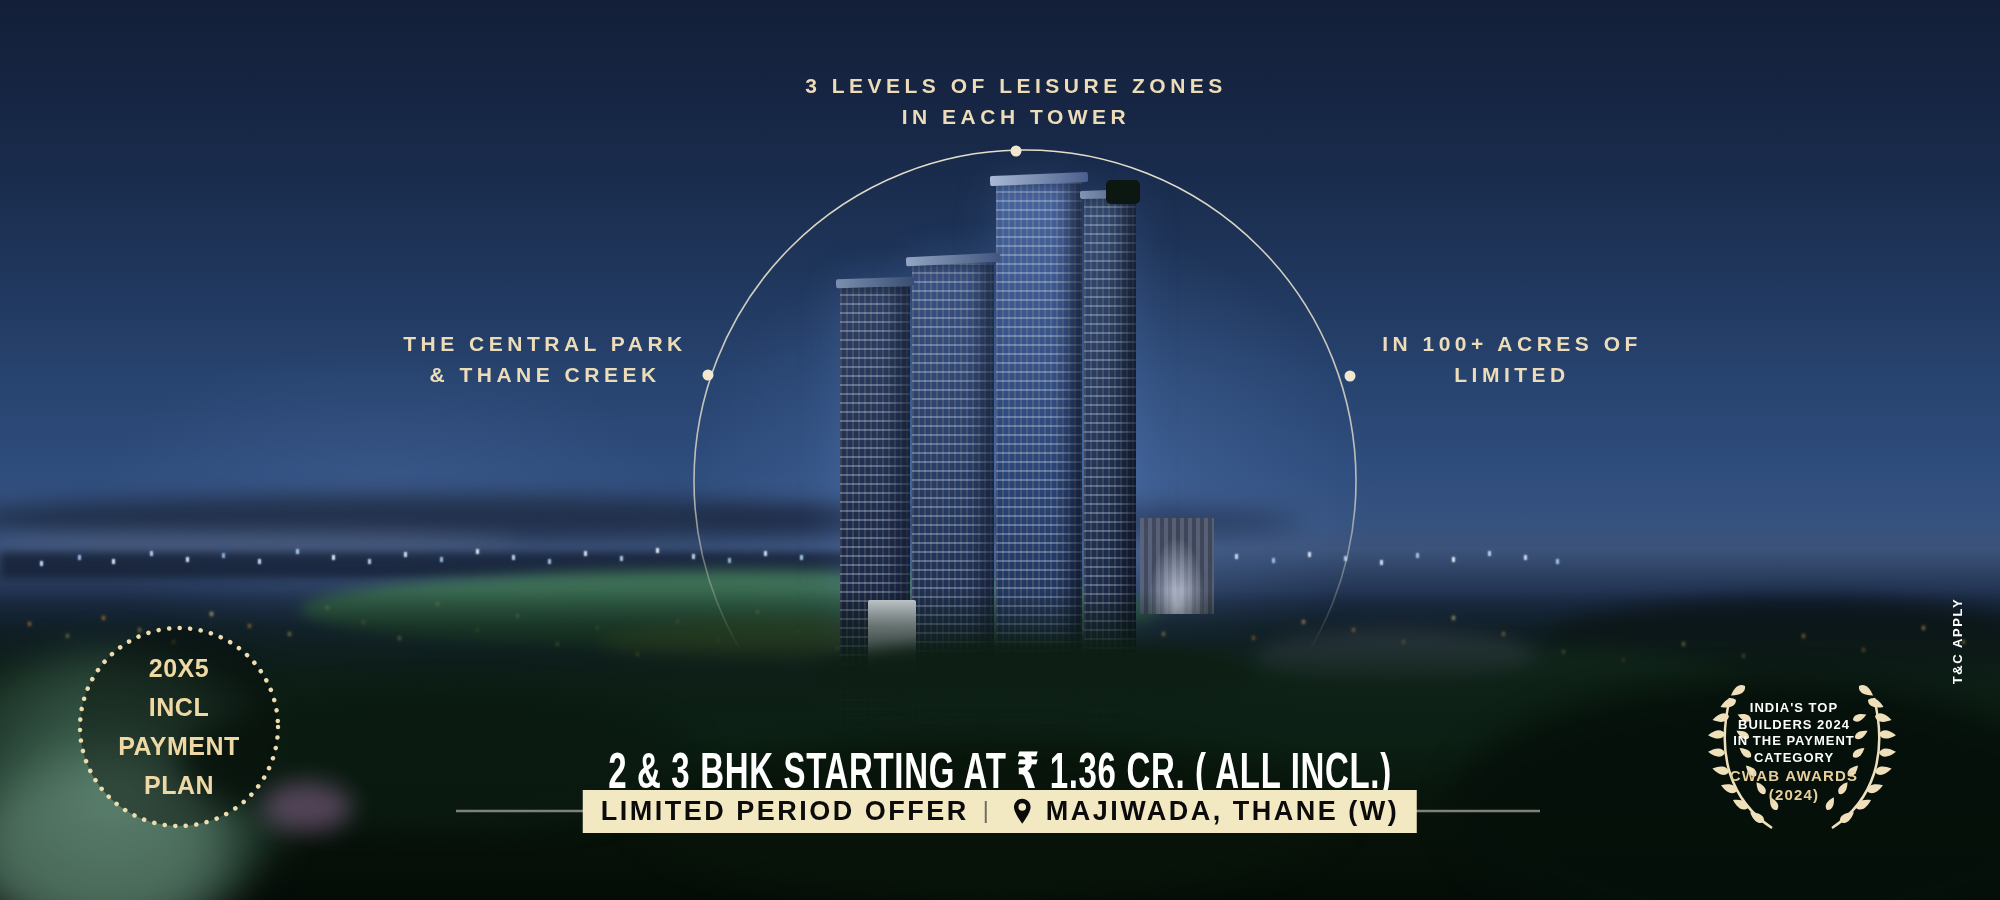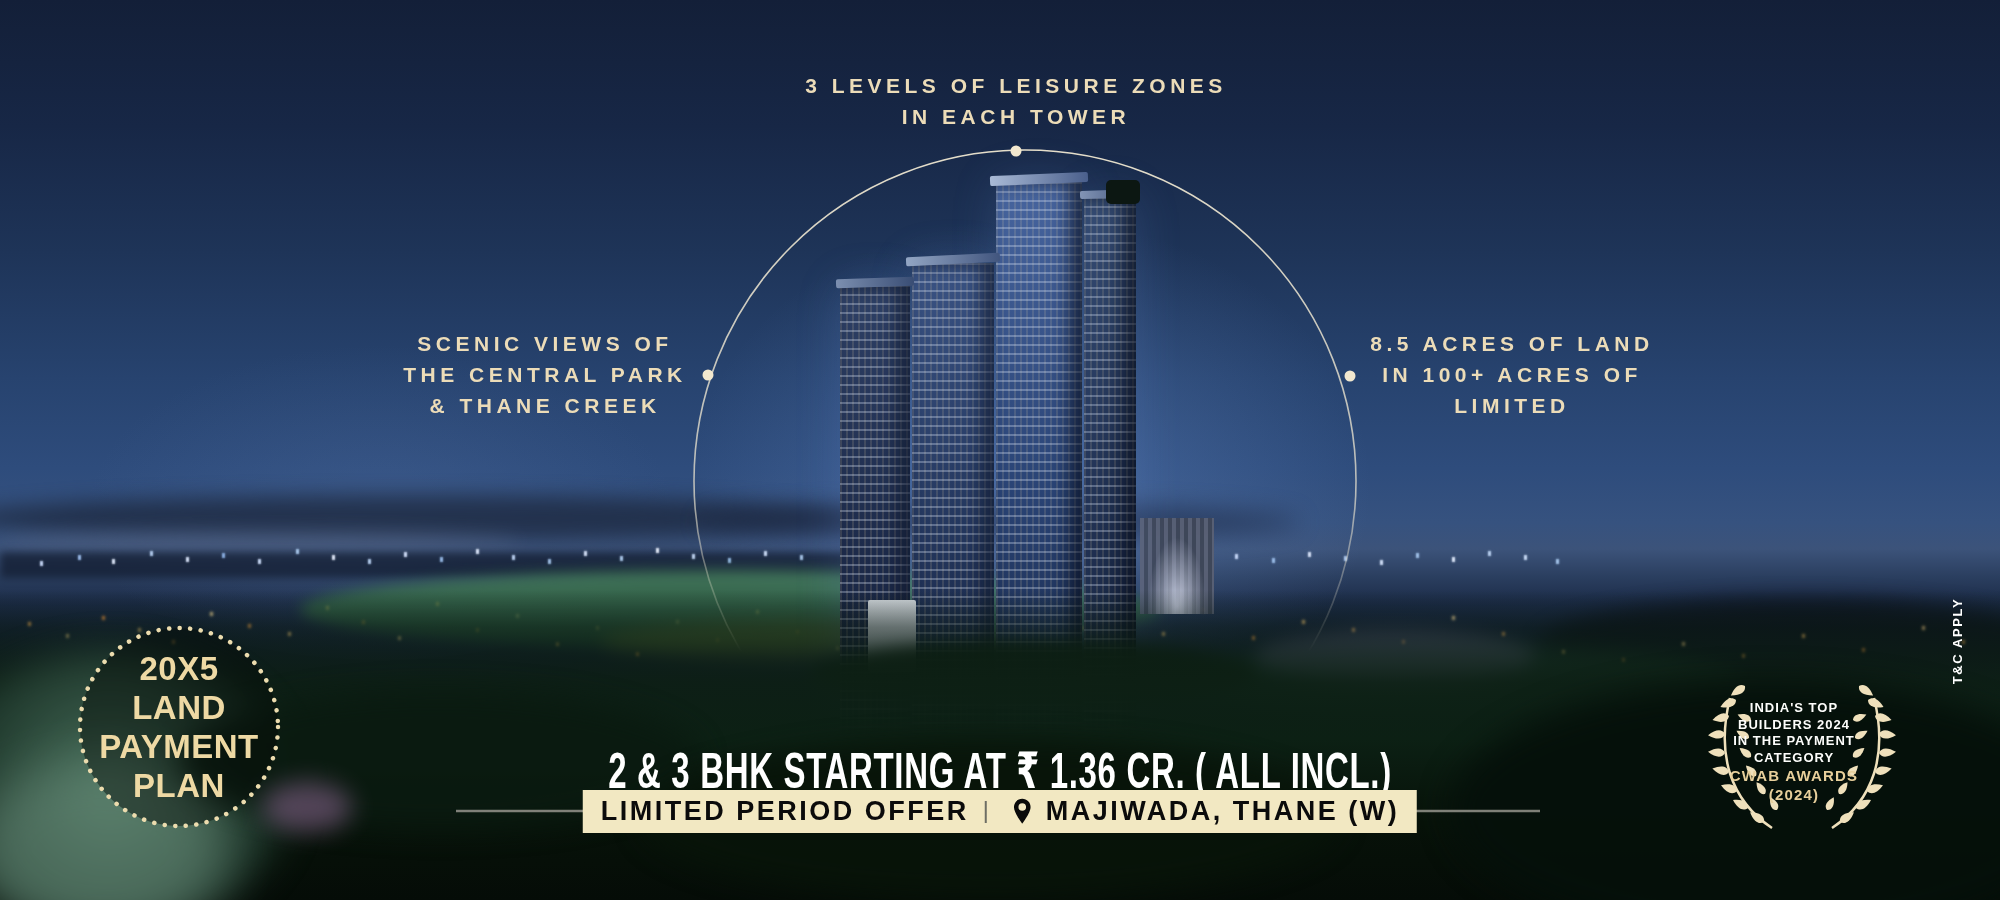--- a/index.html
+++ b/index.html
@@ -73,21 +73,21 @@
   .price{position:absolute;left:50%;top:742px;transform:translateX(-50%) scaleX(.66);
     color:#fff;font-weight:700;font-size:50px;letter-spacing:1px;white-space:nowrap;}
   .offer-bar{position:absolute;left:50%;top:790px;transform:translateX(-50%);height:43px;
     background:#f2e8c2;color:#0b0b0b;display:flex;align-items:center;gap:14px;
     padding:0 18px;font-weight:700;font-size:27px;letter-spacing:2.5px;white-space:nowrap;z-index:6;}
   .offer-divider{width:2px;height:22px;background:#6e6e64;margin:0 4px 0 2px;}
   .pin{display:block;margin-left:8px;}
   .pay-badge{position:absolute;left:74px;top:622px;width:210px;height:210px;z-index:5;}
   .pay-badge .disc{position:absolute;inset:0;}
   .pay-text{position:absolute;inset:0;display:flex;flex-direction:column;align-items:center;
-    justify-content:center;gap:2px;color:#eed9a4;font-weight:700;font-size:33px;line-height:37px;
+    justify-content:center;gap:2px;color:#eed9a4;font-weight:700;font-size:25px;line-height:37px;
     text-align:center;letter-spacing:.5px;}
   .award{position:absolute;left:1692px;top:658px;width:220px;height:180px;z-index:5;}
   .award-text{position:absolute;left:20px;right:36px;top:42px;text-align:center;color:#fdfdfb;
     font-size:13px;font-weight:700;letter-spacing:1px;line-height:16.5px;}
   .award-text .hl{color:#e7cf9b;font-size:15px;letter-spacing:1.2px;line-height:18px;margin-top:1px;}
   .tnc{position:absolute;left:1957px;top:641px;transform:translate(-50%,-50%) rotate(-90deg);
     color:#fff;font-size:13px;font-weight:700;letter-spacing:1.6px;white-space:nowrap;}
   svg{display:block;}
   .arc-svg{position:absolute;inset:0;z-index:4;}
 </style>
@@ -146,37 +146,35 @@
     <circle cx="1016" cy="151" r="5.5" fill="#f2e8cf"></circle>
     <circle cx="708" cy="375" r="5.5" fill="#f2e8cf"></circle>
     <circle cx="1350" cy="376" r="5.5" fill="#f2e8cf"></circle>
   </svg>
 
   <div class="callout" style="left:716px;top:70px;width:600px;">
     <div>3 LEVELS OF LEISURE ZONES</div>
     <div>IN EACH TOWER</div>
   </div>
   <div class="callout" style="left:385px;top:328px;width:320px;">
-    <div>SCENIC VIEWS OF</div>
     <div>THE CENTRAL PARK</div>
     <div>&amp; THANE CREEK</div>
   </div>
   <div class="callout" style="left:1352px;top:328px;width:320px;">
-    <div>8.5 ACRES OF LAND</div>
     <div>IN 100+ ACRES OF</div>
     <div>LIMITED</div>
   </div>
 
   <div class="pay-badge">
     <svg class="disc" viewBox="0 0 210 210" width="210" height="210">
       <circle cx="105" cy="105" r="99" fill="rgba(4,10,7,.45)" stroke="#ecdcae" stroke-width="4.5" stroke-dasharray="0.1 10.5" stroke-linecap="round"></circle>
     </svg>
     <div class="pay-text">
       <div>20X5</div>
-      <div>LAND</div>
+      <div>INCL</div>
       <div>PAYMENT</div>
       <div>PLAN</div>
     </div>
   </div>
 
   <div class="price">2 &amp; 3 BHK STARTING AT ₹ 1.36 CR. ( ALL INCL.)</div>
 
   <div class="offer-bar">
     <span>LIMITED PERIOD OFFER</span>
     <span class="offer-divider"></span>

